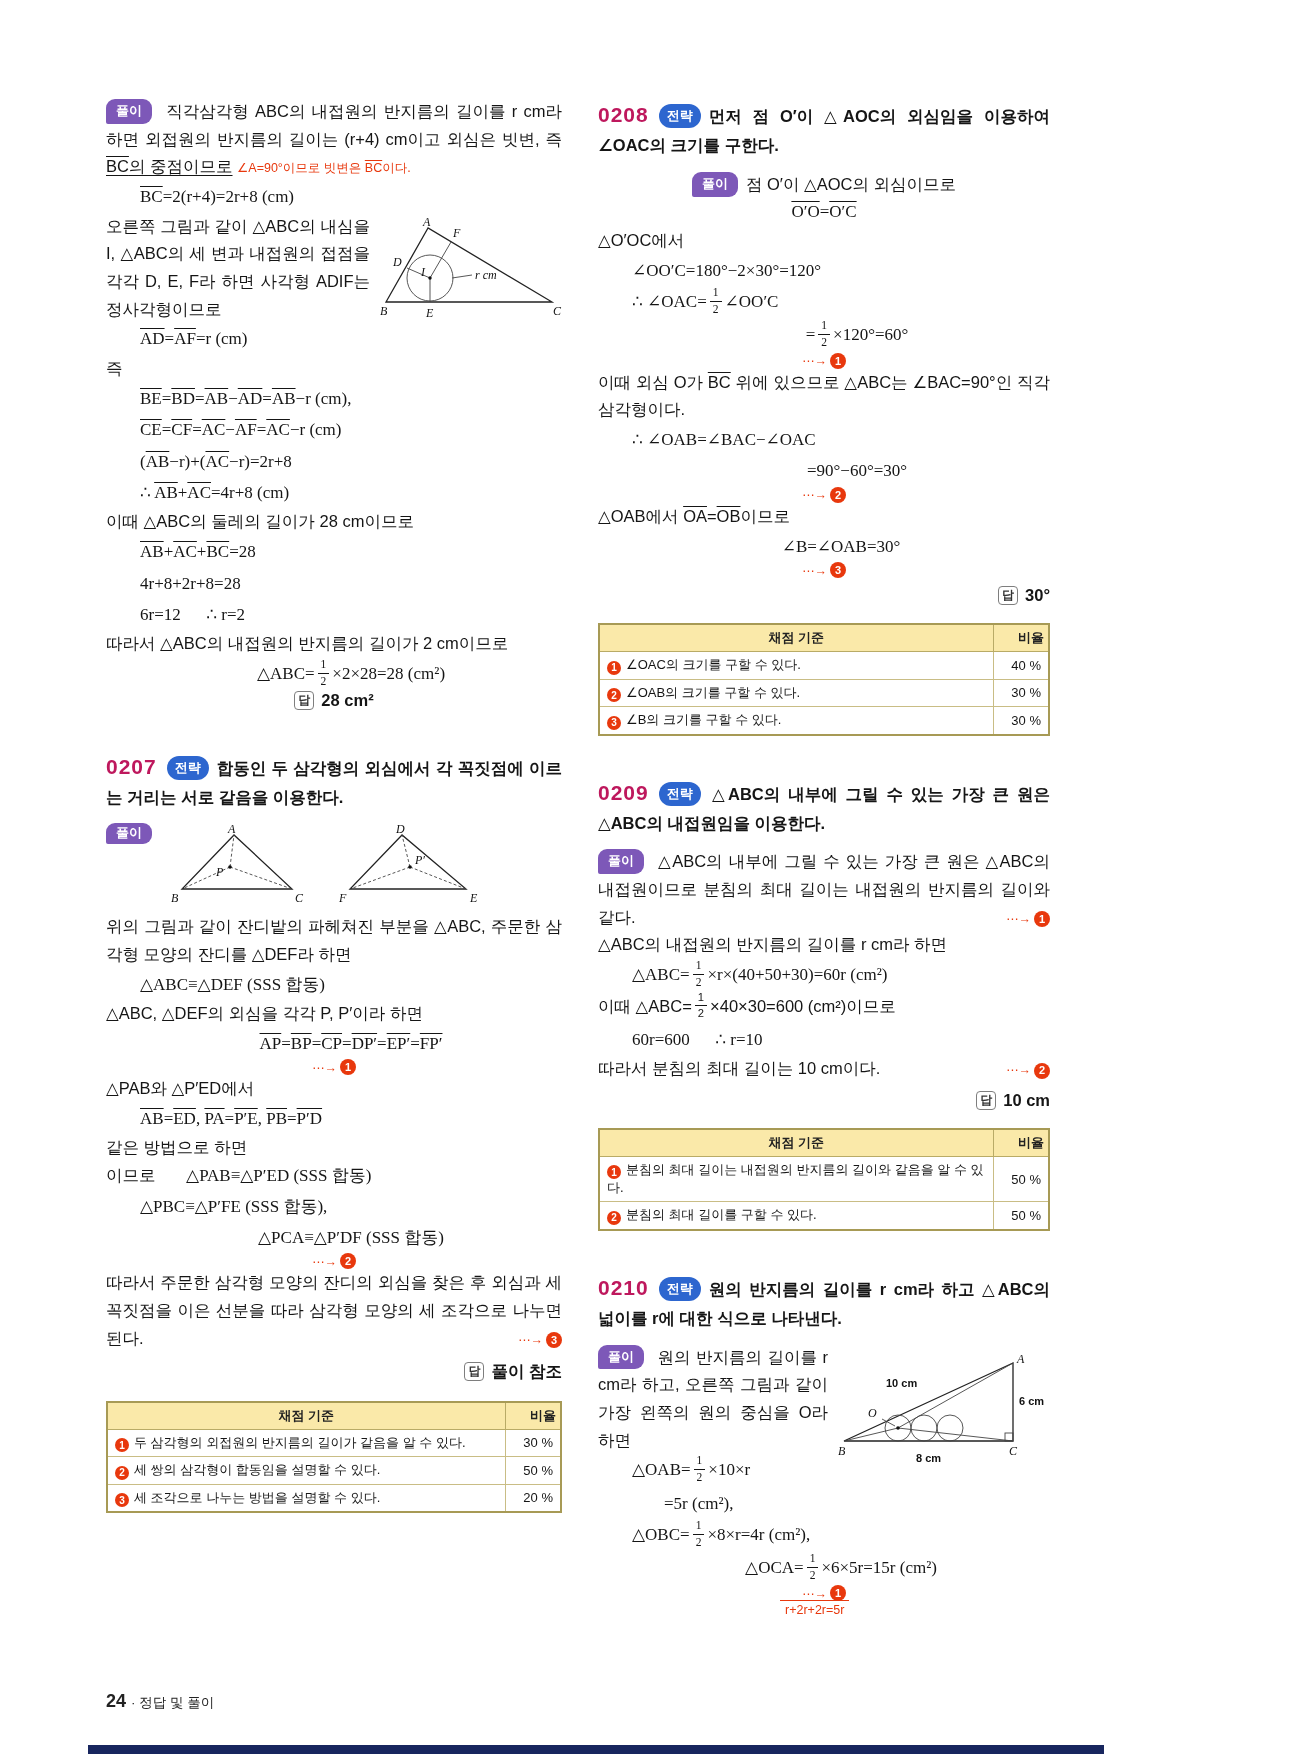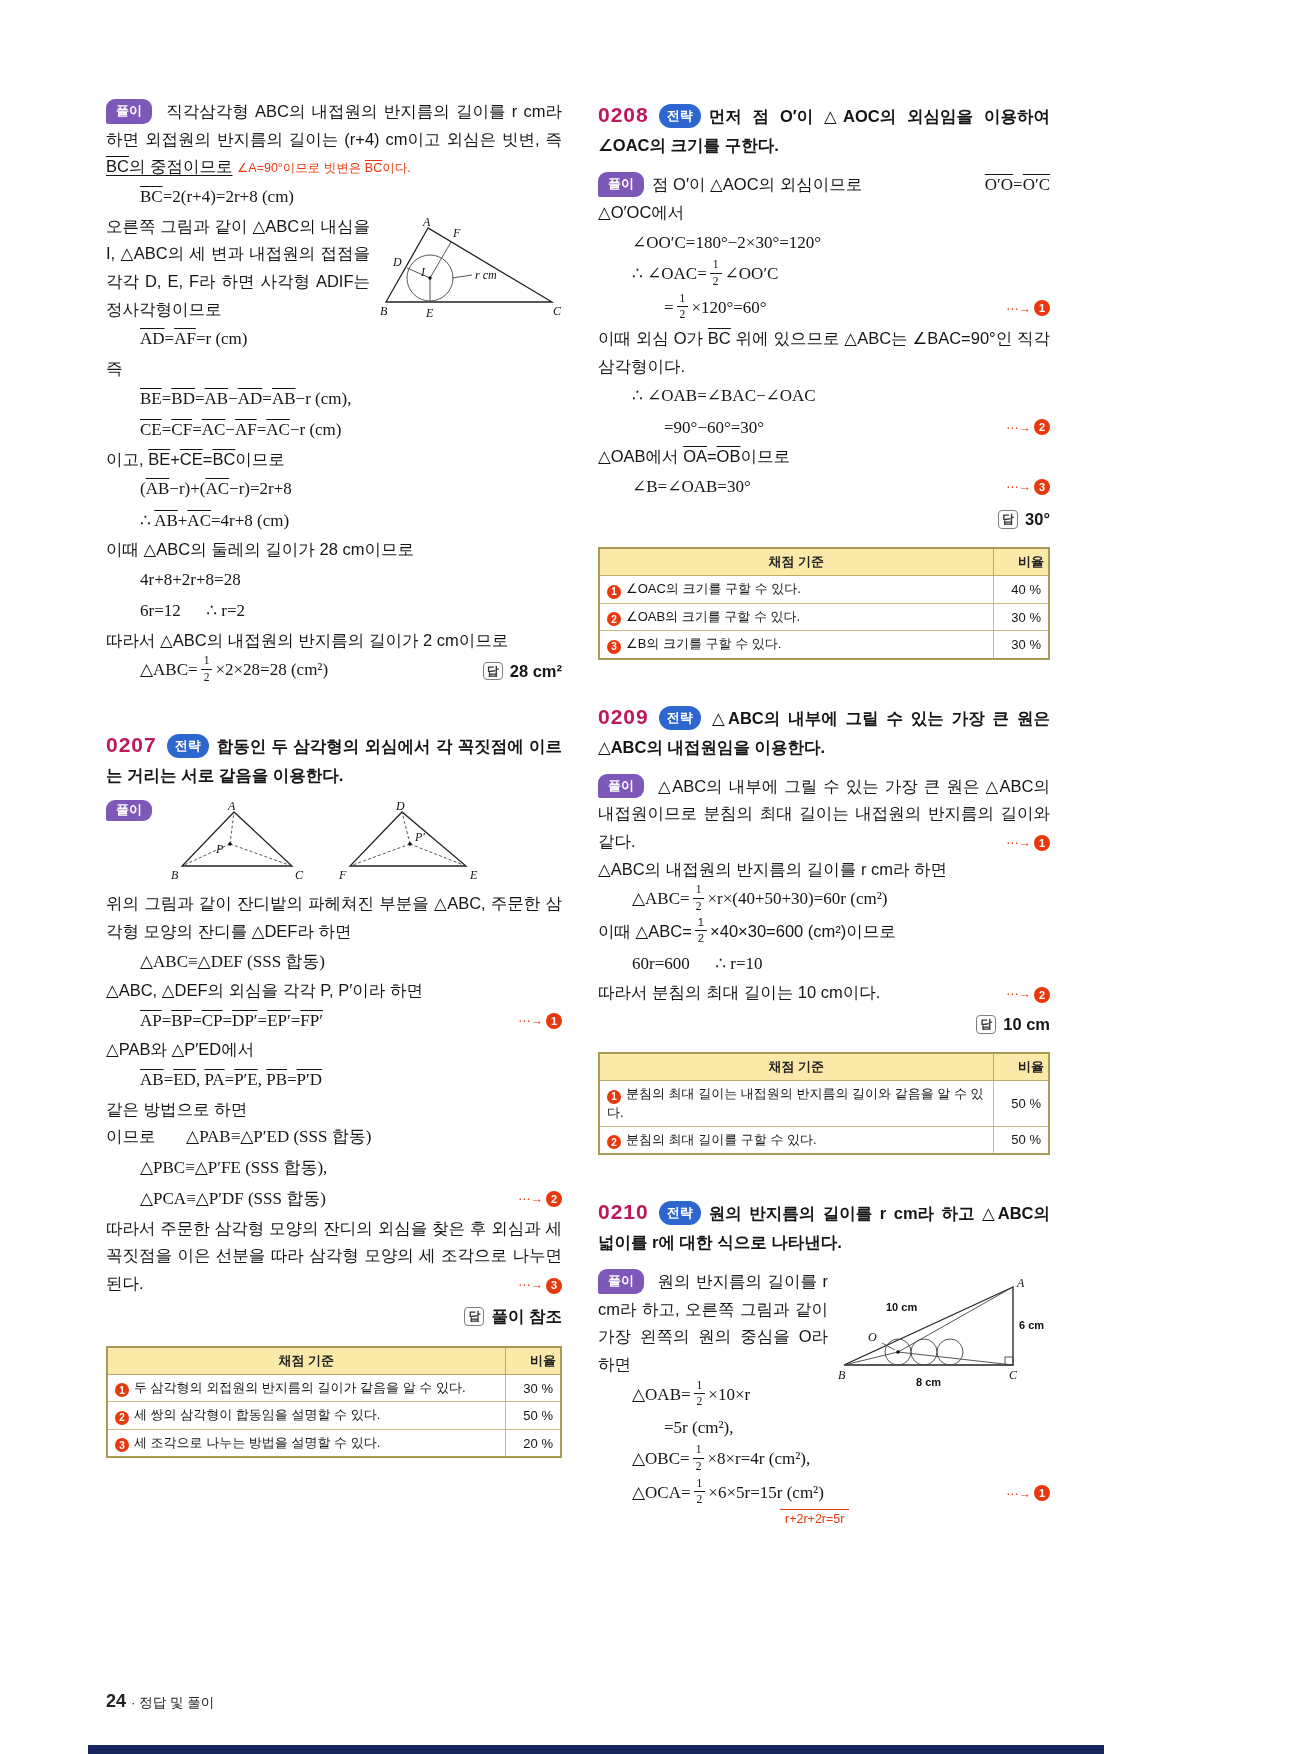--- a/index.html
+++ b/index.html
@@ -9,21 +9,21 @@
     font-family:"Liberation Sans","DejaVu Sans",sans-serif; color:#151515;
     padding:98px 0 0 106px; overflow:hidden;
   }
   .columns { display:flex; gap:36px; }
   .col-l { width:456px; }
   .col-r { width:452px; }
 
   .para { font-size:16.5px; line-height:1.68; text-align:justify; }
   .eq { font-family:"Liberation Serif","DejaVu Serif",serif; font-size:17px; line-height:1.85; margin-left:34px; }
   .eq2 { margin-left:66px; }
-  .eqline { display:flex; justify-content:space-between; align-items:center; }
+  .eqline { display:flex; justify-content:space-between; align-items:center;flex-direction:column; }
   .eq-inline { font-family:"Liberation Serif","DejaVu Serif",serif; font-size:17px; }
 
   .ol { text-decoration:overline; }
   .ul { text-decoration:underline; text-underline-offset:3px; }
   .frac { display:inline-flex; flex-direction:column; align-items:center; vertical-align:middle;
           font-size:0.68em; line-height:1.35; margin:0 3px; position:relative; top:-2px; }
   .frac .fn { border-bottom:1px solid currentColor; padding:0 3px; }
   .frac .fd { padding:0 3px; }
 
   .badge-sol { display:inline-block; background:#7d58b8; color:#fff; font-size:13px; font-weight:bold;
@@ -103,24 +103,24 @@
             <text x="0" y="99">B</text>
             <text x="173" y="99">C</text>
             <text x="95" y="63">r cm</text>
           </svg>
           <span>오른쪽 그림과 같이 △ABC의 내심을 I, △ABC의 세 변과 내접원의 접점을 각각 D, E, F라 하면 사각형 ADIF는 정사각형이므로</span>
         </div>
         <div class="eq"><span class="ol">AD</span>=<span class="ol">AF</span>=r (cm)</div>
         <div class="para">즉</div>
         <div class="eq"><span class="ol">BE</span>=<span class="ol">BD</span>=<span class="ol">AB</span>−<span class="ol">AD</span>=<span class="ol">AB</span>−r (cm),</div>
         <div class="eq"><span class="ol">CE</span>=<span class="ol">CF</span>=<span class="ol">AC</span>−<span class="ol">AF</span>=<span class="ol">AC</span>−r (cm)</div>
-        <div class="para">이고, <span class="ol">BE</span>+<span class="ol">CE</span>=<span class="ol">BC</span>이므로</div>
         <div class="eq">(<span class="ol">AB</span>−r)+(<span class="ol">AC</span>−r)=2r+8</div>
         <div class="eq">∴ <span class="ol">AB</span>+<span class="ol">AC</span>=4r+8 (cm)</div>
         <div class="para">이때 △ABC의 둘레의 길이가 28 cm이므로</div>
+        <div class="eq"><span class="ol">AB</span>+<span class="ol">AC</span>+<span class="ol">BC</span>=28</div>
         <div class="eq">4r+8+2r+8=28</div>
         <div class="eq">6r=12  ∴ r=2</div>
         <div class="para">따라서 △ABC의 내접원의 반지름의 길이가 2 cm이므로</div>
         <div class="eqline">
           <div class="eq">△ABC=<span class="frac">
                 <span class="fn">1</span>
                 <span class="fd">2</span>
               </span>×2×28=28 (cm²)</div>
           <div class="ans-line" style="margin:0">
             <span class="ans-icon">답</span>

